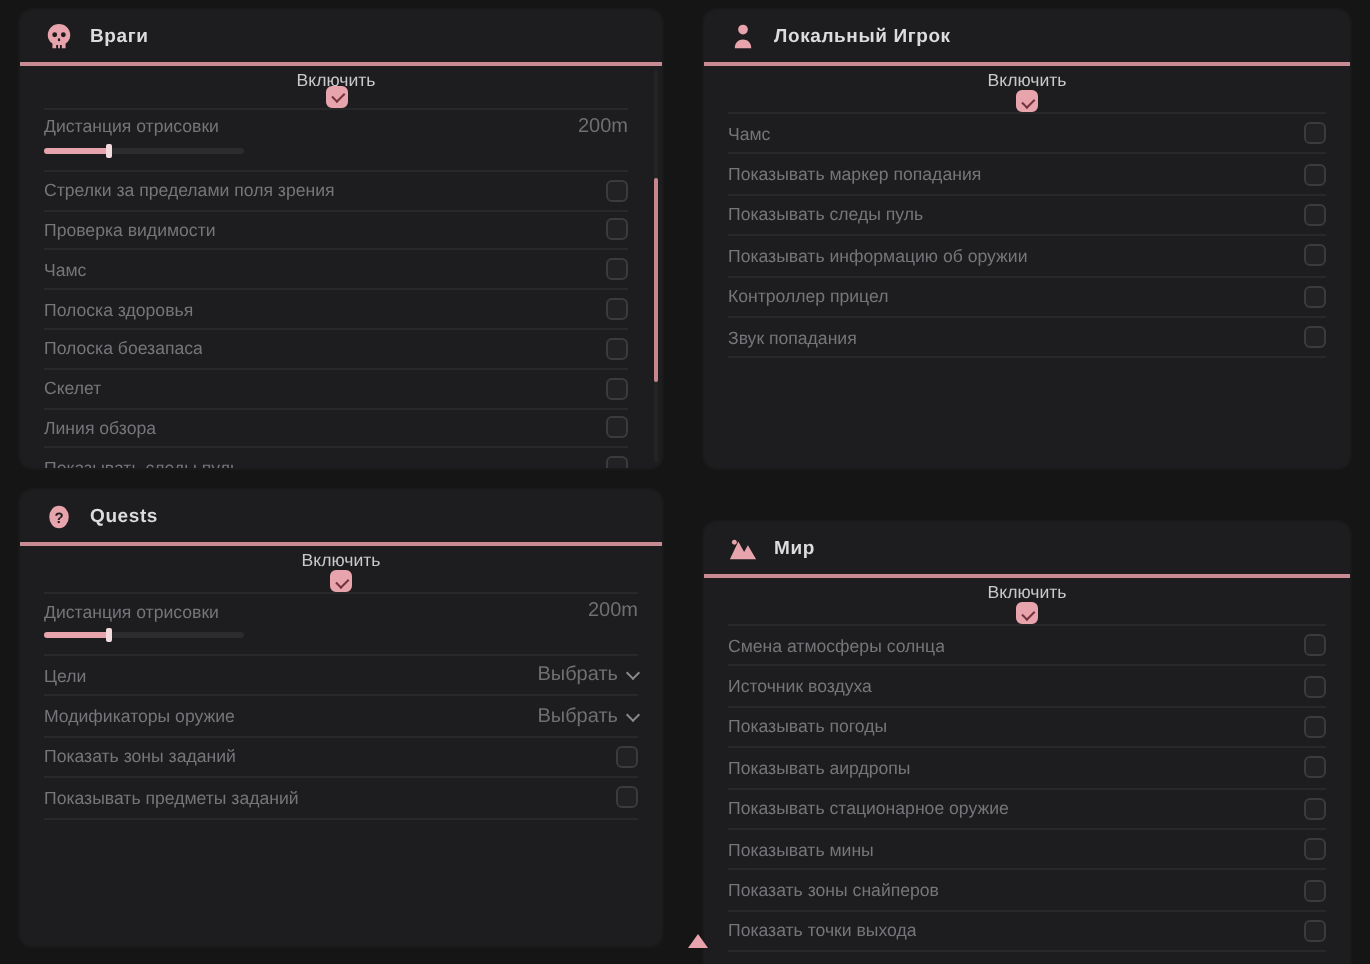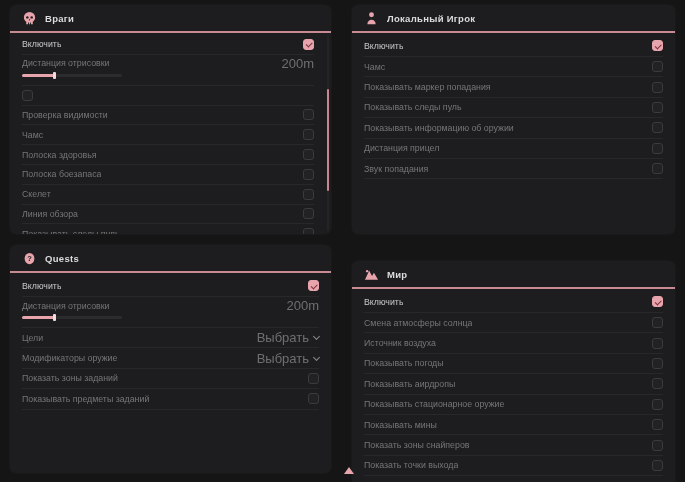--- a/index.html
+++ b/index.html
@@ -14,34 +14,34 @@
   .phead{height:26px;display:flex;align-items:center;gap:8px;padding:0 12px;
          border-bottom:2px solid #c98b93;}
   .ptitle{font-size:9.5px;font-weight:bold;color:#dcdcde;letter-spacing:.3px;}
   .picon{width:15px;height:15px;flex:none;display:flex;align-items:center;}
   .rows{padding:2px 12px 0 12px;}
   #panel-enemies .rows{padding-right:17px;}
   .row{display:flex;align-items:center;justify-content:space-between;
        border-bottom:1px solid rgba(255,255,255,0.05);}
   .cbrow{height:19.4px;}
   #panel-enemies .cbrow{height:18.8px;}
-  .row.em{height:21px;}
+  .row.em{height:21px;flex-direction:column;}
   .lbl{font-size:8.8px;color:#76767a;white-space:nowrap;overflow:hidden;}
   .row.em .lbl{color:#c9c9cb;}
   .cb{width:11px;height:11px;border-radius:3px;border:1px solid #3b3b3e;background:#222224;
       position:relative;flex:none;box-sizing:border-box;}
   .cb.on{background:#e8a4ac;border-color:#e8a4ac;}
   .cb.on::after{content:'';position:absolute;left:2px;top:2.5px;width:5px;height:2.5px;
       border-left:1.4px solid #77333d;border-bottom:1.4px solid #77333d;transform:rotate(-45deg);}
   .sliderrow{display:block;height:28px;padding-top:2px;}
   .sl-top{display:flex;justify-content:space-between;align-items:center;height:13px;}
   .track{position:relative;width:100px;height:3px;background:#2c2c2f;border-radius:2px;margin-top:4px;}
   .fill{position:absolute;left:0;top:0;height:100%;background:#e8a4ac;border-radius:2px;}
   .thumb{position:absolute;top:-2px;width:3px;height:7px;background:#f2dadd;border-radius:1px;}
-  .val{font-size:13px;color:#6f6f72;}
+  .val{font-size:10px;color:#6f6f72;}
   .dd{display:flex;align-items:center;gap:5px;}
   .chev{width:4px;height:4px;border-right:1.2px solid #8a8a8c;border-bottom:1.2px solid #8a8a8c;
         transform:rotate(45deg);margin-top:-2px;}
   .sb-track{position:absolute;right:2px;top:30px;bottom:3px;width:2px;background:#242427;border-radius:1px;}
   .sb-thumb{position:absolute;right:2px;top:84px;height:102px;width:2px;background:#c9868e;border-radius:1px;}
   .cursor{position:absolute;left:344px;top:467px;width:0;height:0;
         border-left:5px solid transparent;border-right:5px solid transparent;
         border-bottom:7px solid #e8a4ac;}
 </style>
 </head>
@@ -70,20 +70,21 @@
           <div class="sl-top">
             <span class="lbl em">Дистанция отрисовки</span>
             <span class="val">200m</span>
           </div>
           <div class="track">
             <div class="fill" style="width: 33%;"></div>
             <div class="thumb" style="left: calc(33% - 2px);"></div>
           </div>
         </div>
         <div class="row cbrow">
+          <span class="lbl">Стрелки за пределами поля зрения</span>
           <span class="cb"></span>
         </div>
         <div class="row cbrow">
           <span class="lbl">Проверка видимости</span>
           <span class="cb"></span>
         </div>
         <div class="row cbrow">
           <span class="lbl">Чамс</span>
           <span class="cb"></span>
         </div>
@@ -137,21 +138,21 @@
         </div>
         <div class="row cbrow">
           <span class="lbl">Показывать следы пуль</span>
           <span class="cb"></span>
         </div>
         <div class="row cbrow">
           <span class="lbl">Показывать информацию об оружии</span>
           <span class="cb"></span>
         </div>
         <div class="row cbrow">
-          <span class="lbl">Дистанция прицел</span>
+          <span class="lbl">Контроллер прицел</span>
           <span class="cb"></span>
         </div>
         <div class="row cbrow">
           <span class="lbl">Звук попадания</span>
           <span class="cb"></span>
         </div>
       </div>
   </section>
 
   <section class="panel" id="panel-quests">

